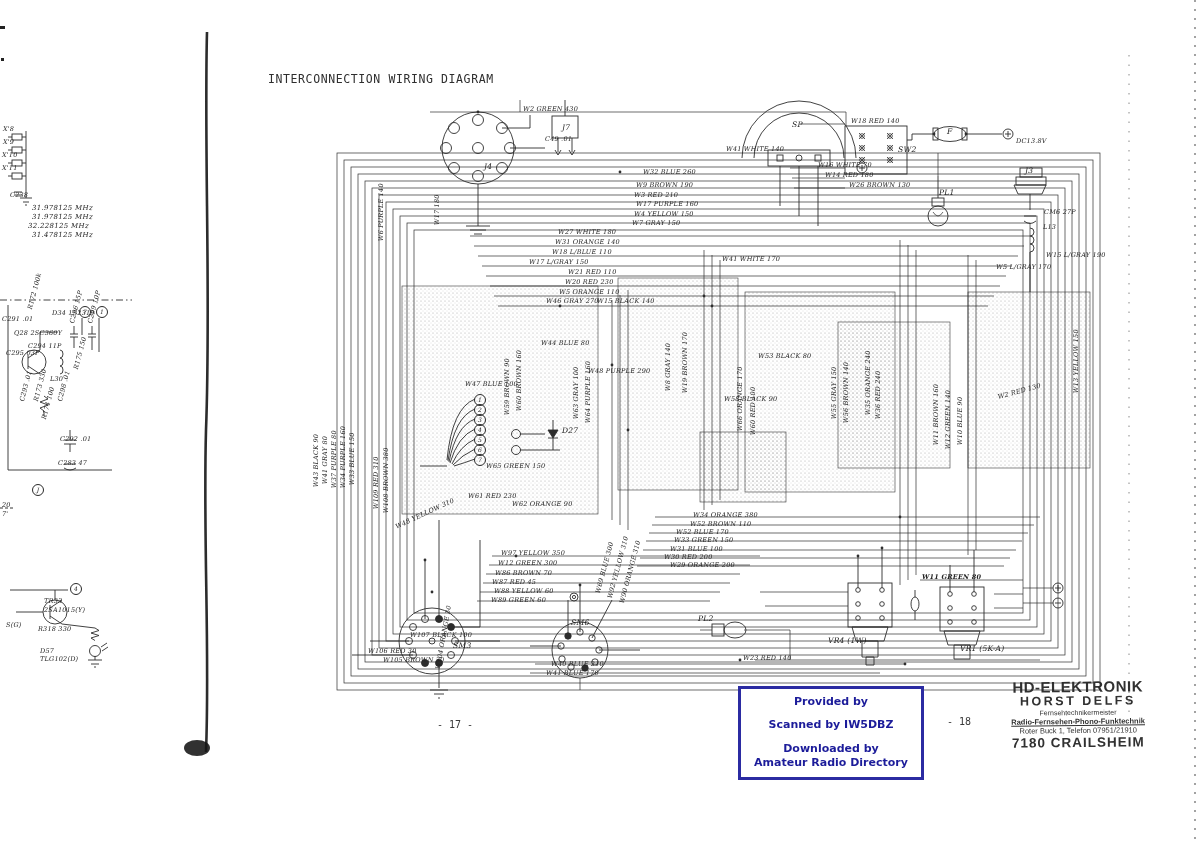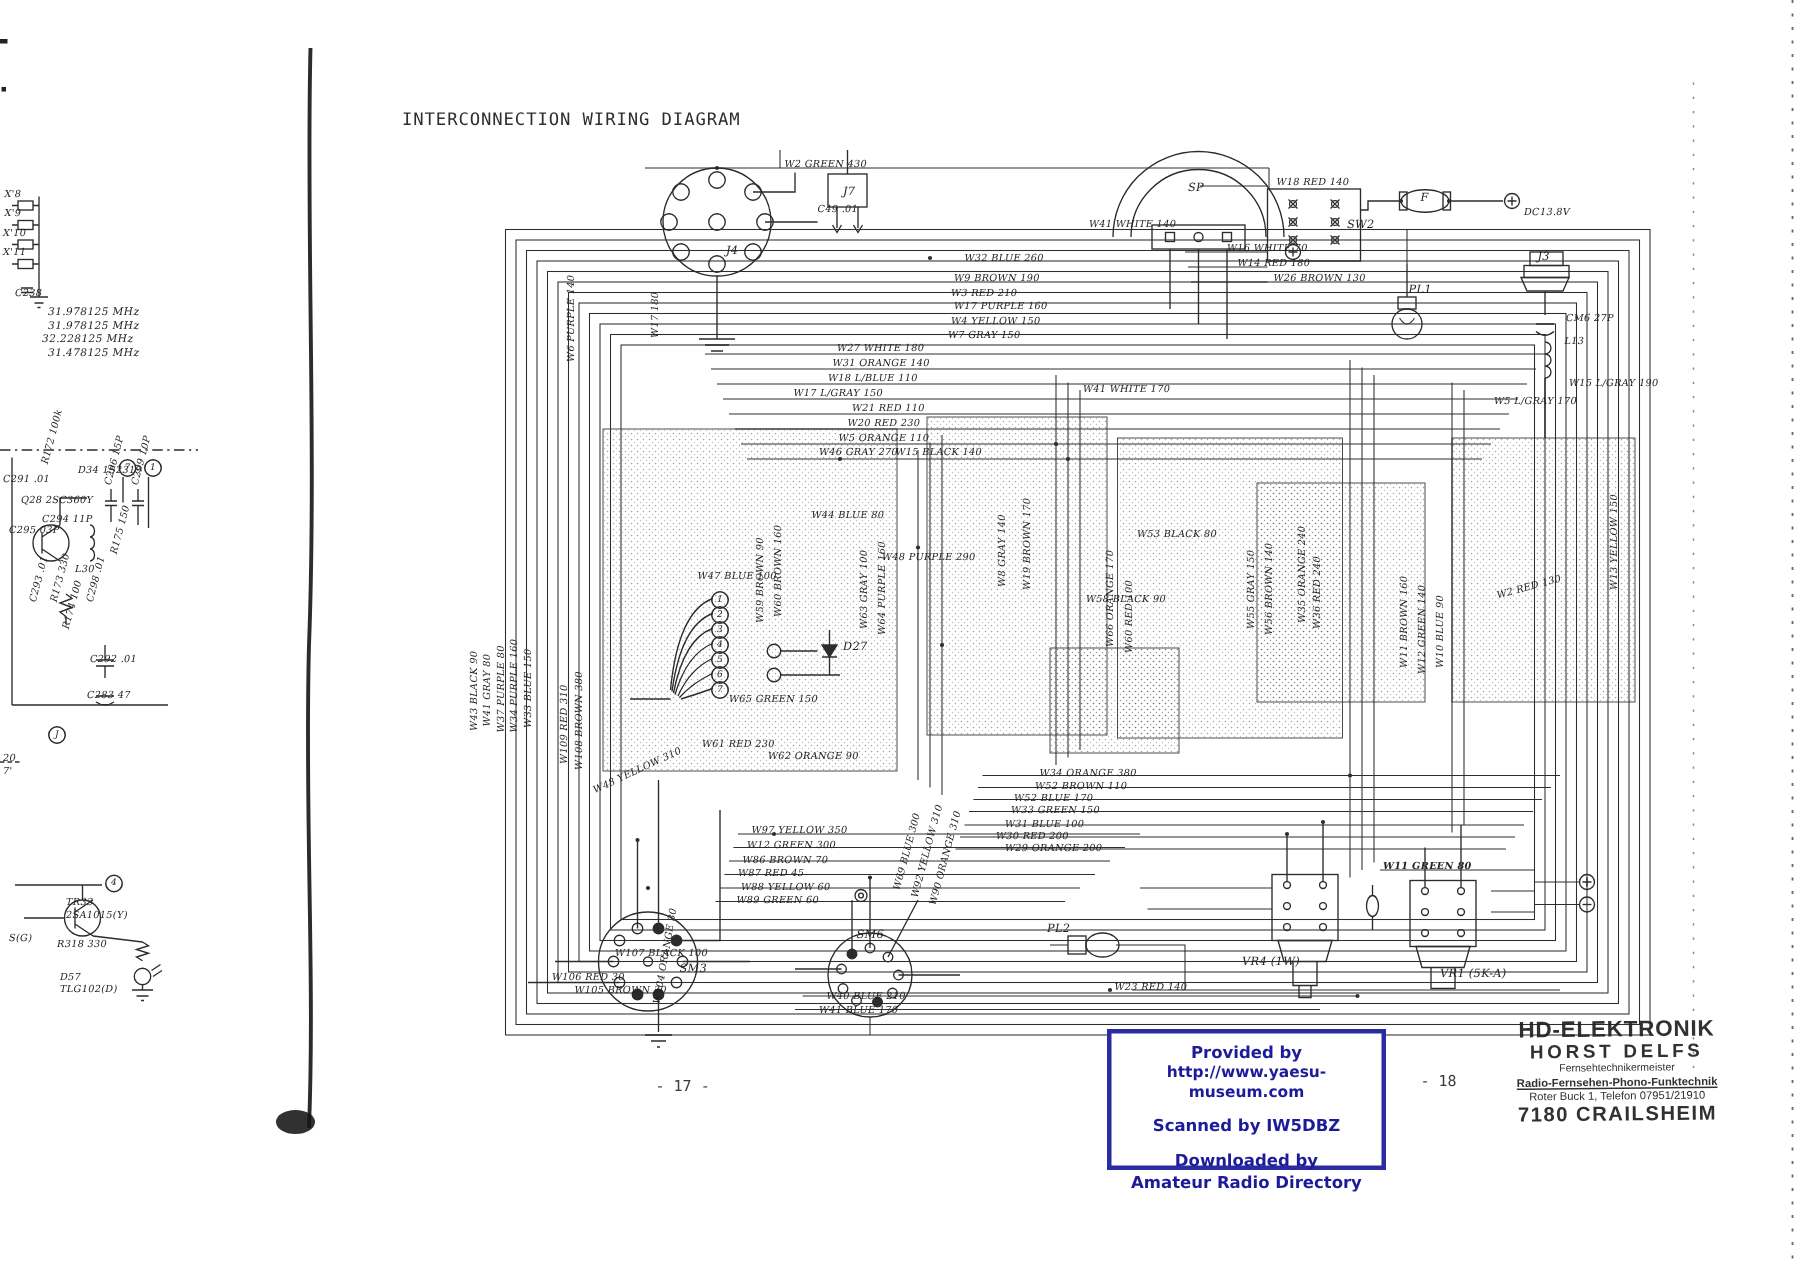--- a/index.html
+++ b/index.html
@@ -442,21 +442,20 @@
       <span class="lbl circ" style="left: 474px; top: 404px;">2</span>
       <span class="lbl circ" style="left: 474px; top: 414px;">3</span>
       <span class="lbl circ" style="left: 474px; top: 424px;">4</span>
       <span class="lbl circ" style="left: 474px; top: 434px;">5</span>
       <span class="lbl circ" style="left: 474px; top: 444px;">6</span>
       <span class="lbl circ" style="left: 474px; top: 454px;">7</span>
     </div>
 
   <div id="attr-box">
     <div class="a1">Provided by</div>
-    <div class="a2">http://www.yaesu-museum.com</div>
     <div class="gap"></div>
     <div class="a1">Scanned by IW5DBZ</div>
     <div class="gap"></div>
     <div class="a1">Downloaded by</div>
     <div class="a1">Amateur Radio Directory</div>
   </div>
 
   <div id="stamp">
     <div class="st1">HD-ELEKTRONIK</div>
     <div class="st2">HORST DELFS</div>

